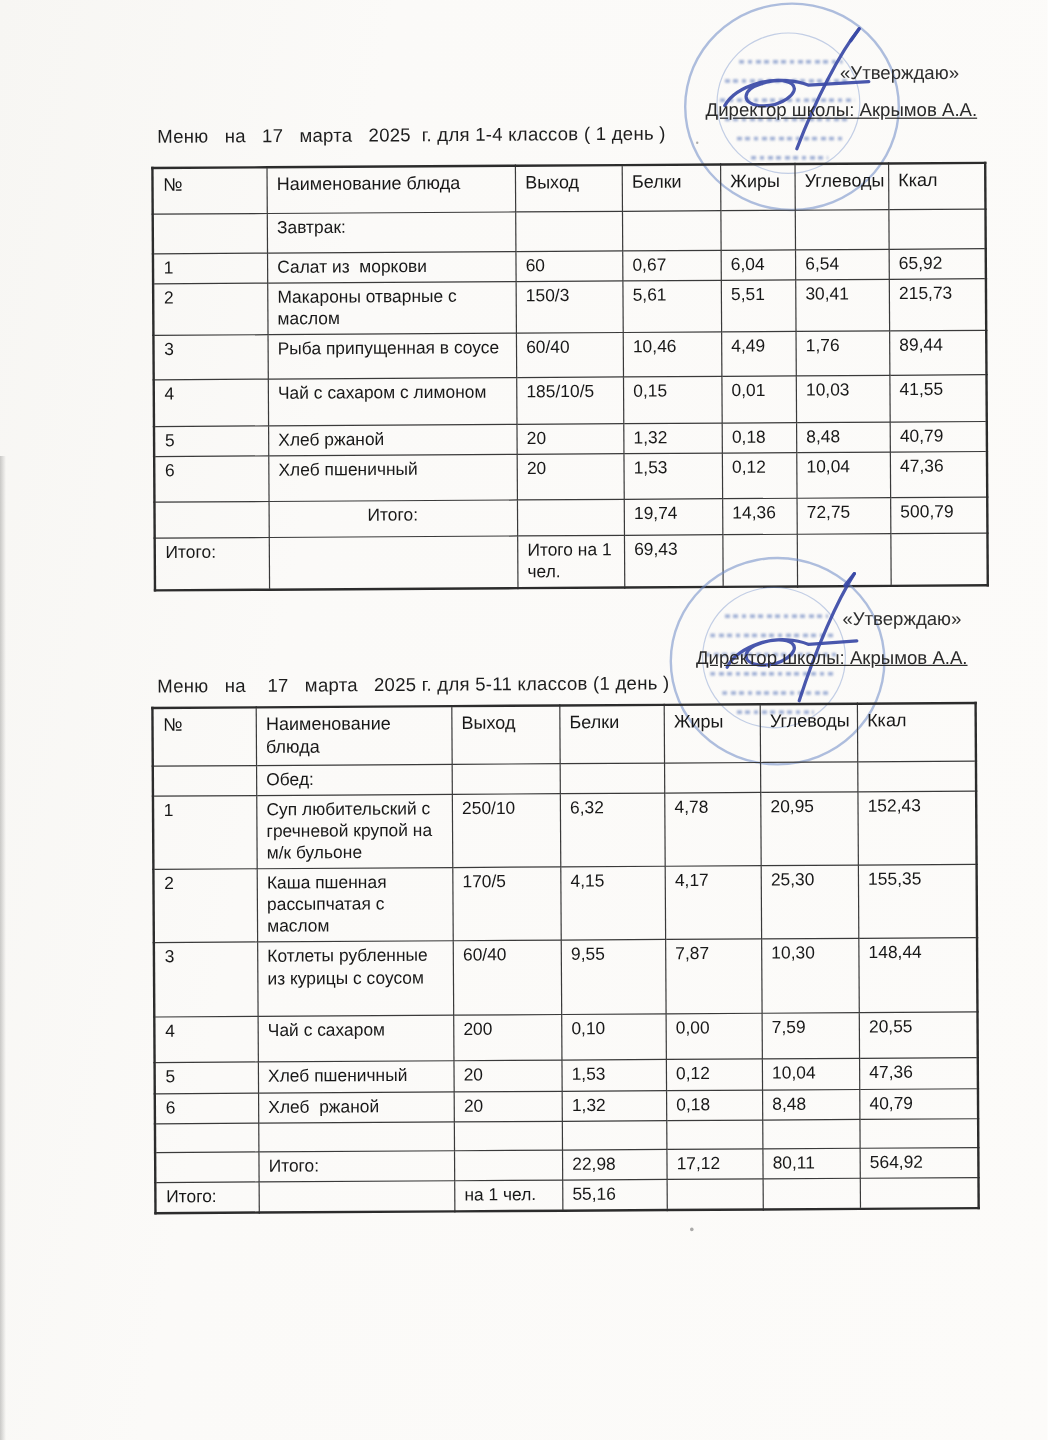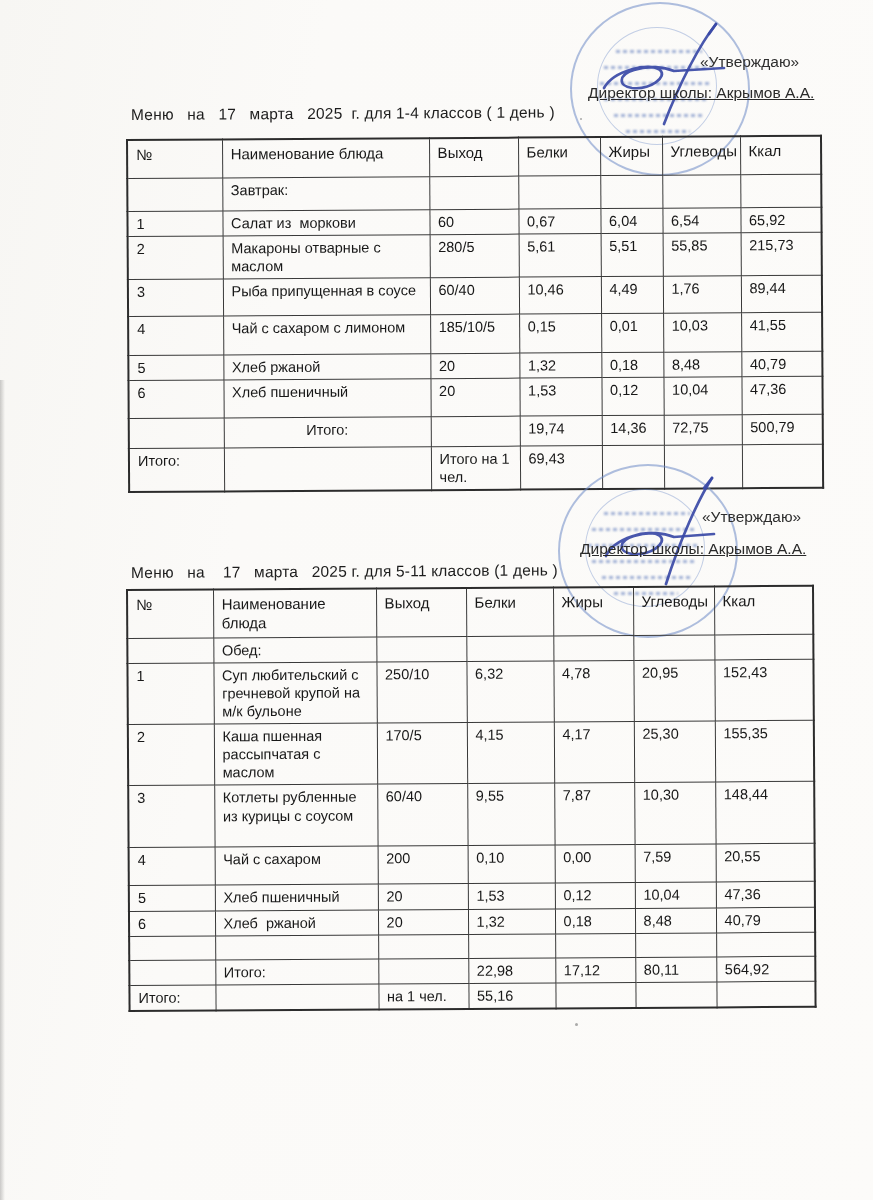--- a/index.html
+++ b/index.html
@@ -107,24 +107,24 @@
       <td>Салат из  моркови</td>
       <td>60</td>
       <td>0,67</td>
       <td>6,04</td>
       <td>6,54</td>
       <td>65,92</td>
     </tr>
     <tr style="height:36px;">
       <td>2</td>
       <td>Макароны отварные с маслом</td>
-      <td>280/5</td>
+      <td>150/3</td>
       <td>5,61</td>
       <td>5,51</td>
-      <td>55,85</td>
+      <td>30,41</td>
       <td>215,73</td>
     </tr>
     <tr style="height:37px;">
       <td>3</td>
       <td>Рыба припущенная в соусе</td>
       <td>60/40</td>
       <td>10,46</td>
       <td>4,49</td>
       <td>1,76</td>
       <td>89,44</td>

